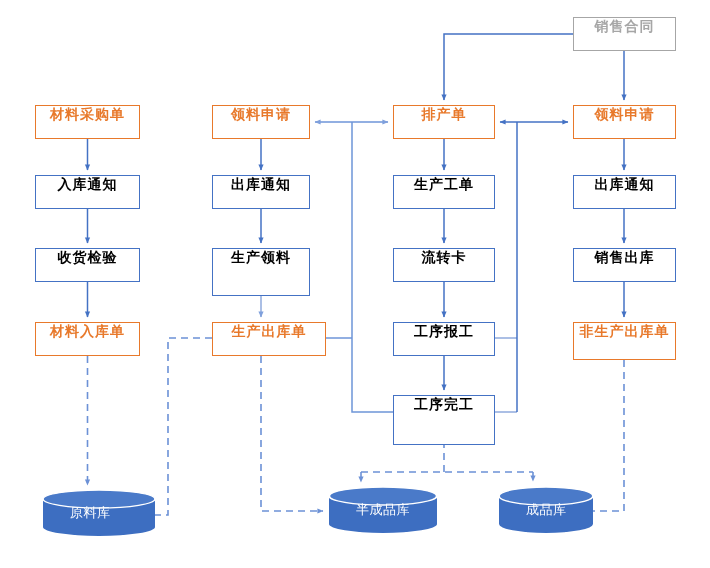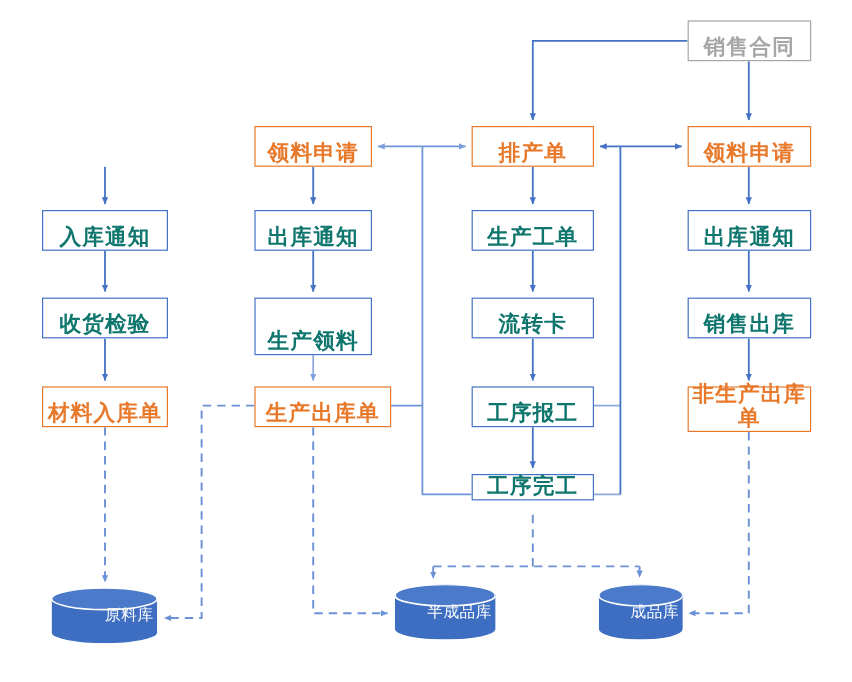--- a/index.html
+++ b/index.html
@@ -7,42 +7,43 @@
   body{
     font-family:"Liberation Sans","DejaVu Sans",sans-serif;
     width:710px;height:568px;overflow:hidden;
   }
   #canvas{position:relative;width:710px;height:568px;background:#fff;}
   svg#wires{position:absolute;left:0;top:0;width:710px;height:568px;}
 
   .node{
     position:absolute;
     box-sizing:border-box;
-    display:flex;align-items:flex-end;justify-content:center;
+    display:flex;align-items:flex-start;justify-content:center;
     text-align:center;
-    font-size:18px;
+    font-size:14px;
     font-weight:bold;
     line-height:1.15;
     letter-spacing:1px;
     background:#ffffff;
     z-index:3;
   }
-  .node.blue{border:1.6px solid #4472C4;color:#0f766e;}
+  .node.blue{border:1.6px solid #4472C4;color:#000000;}
   .node.orange{border:1.6px solid #E8792B;color:#E8792B;}
   .node.gray{border:1.3px solid #A6A6A6;color:#A6A6A6;}
 
   .cyl{
     position:absolute;
     z-index:3;
-    display:flex;align-items:center;justify-content:flex-end;
+    display:flex;align-items:center;justify-content:flex-start;
     text-align:center;
     color:#ffffff;
     font-size:13px;
     line-height:1.15;
     letter-spacing:0.5px;
+    padding-left:24px;
   }
   .cyl .body{
     position:absolute;left:0;top:0;width:100%;height:100%;
   }
   .cyl .lbl{position:relative;z-index:2;padding:0 3px;}
 </style>
 </head>
 <body>
 
 <div id="canvas">
@@ -100,20 +101,23 @@
       <path d="M212,338 L168,338 L168,515 L137,515" marker-end="url(#ahd)"></path>
       <path d="M261,356 L261,511 L323,511" marker-end="url(#ahd)"></path>
       <path d="M444,429 L444,472"></path>
       <path d="M361,472 L533,472"></path>
       <path d="M361,472 L361,482" marker-end="url(#ahd)"></path>
       <path d="M533,472 L533,481" marker-end="url(#ahd)"></path>
       <path d="M624,360 L624,511 L574,511" marker-end="url(#ahd)"></path>
     </g>
   </svg>
 
+  <div class="node orange" style="left:35px;top:105px;width:105px;height:34px;">
+    <span>材料采购单</span>
+  </div>
   <div class="node blue" style="left:35px;top:175px;width:105px;height:34px;">
     <span>入库通知</span>
   </div>
   <div class="node blue" style="left:35px;top:248px;width:105px;height:34px;">
     <span>收货检验</span>
   </div>
   <div class="node orange" style="left:35px;top:322px;width:105px;height:34px;">
     <span>材料入库单</span>
   </div>
 
@@ -135,21 +139,21 @@
   </div>
   <div class="node blue" style="left:393px;top:175px;width:102px;height:34px;">
     <span>生产工单</span>
   </div>
   <div class="node blue" style="left:393px;top:248px;width:102px;height:34px;">
     <span>流转卡</span>
   </div>
   <div class="node blue" style="left:393px;top:322px;width:102px;height:34px;">
     <span>工序报工</span>
   </div>
-  <div class="node blue" style="left:393px;top:395px;width:102px;height:22px;">
+  <div class="node blue" style="left:393px;top:395px;width:102px;height:50px;">
     <span>工序完工</span>
   </div>
 
   <div class="node gray" style="left:573px;top:17px;width:103px;height:34px;">
     <span>销售合同</span>
   </div>
   <div class="node orange" style="left:573px;top:105px;width:103px;height:34px;">
     <span>领料申请</span>
   </div>
   <div class="node blue" style="left:573px;top:175px;width:103px;height:34px;">

